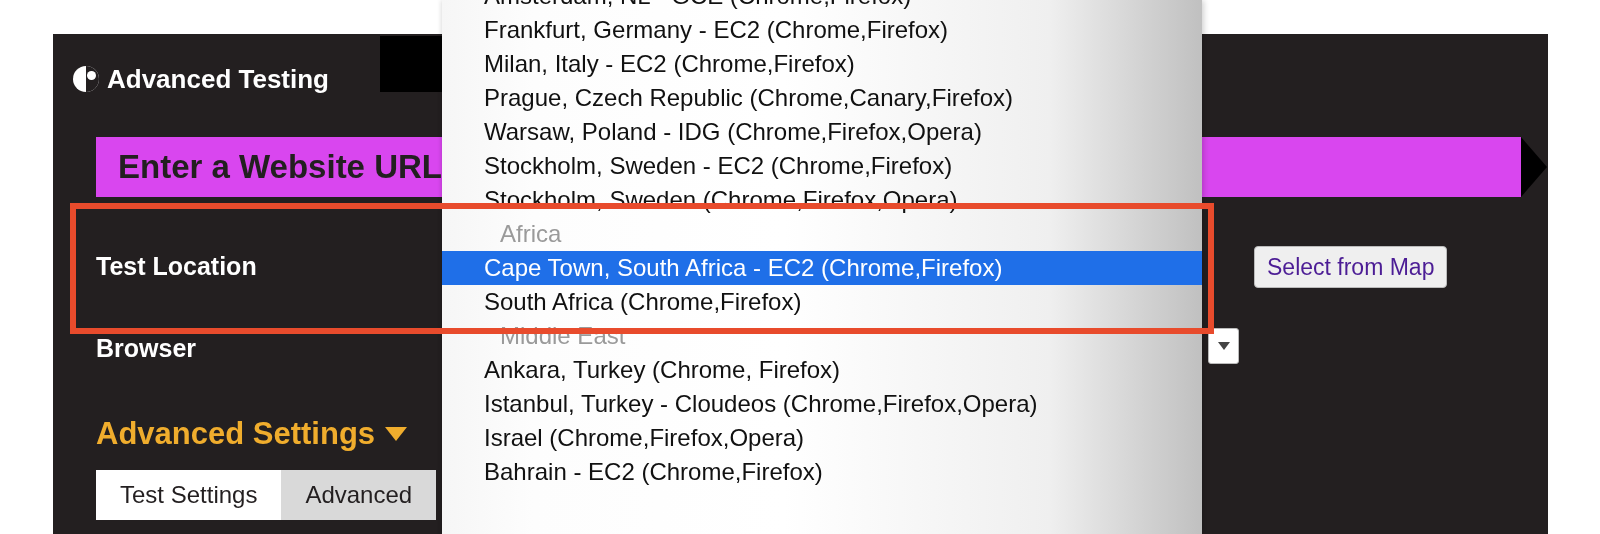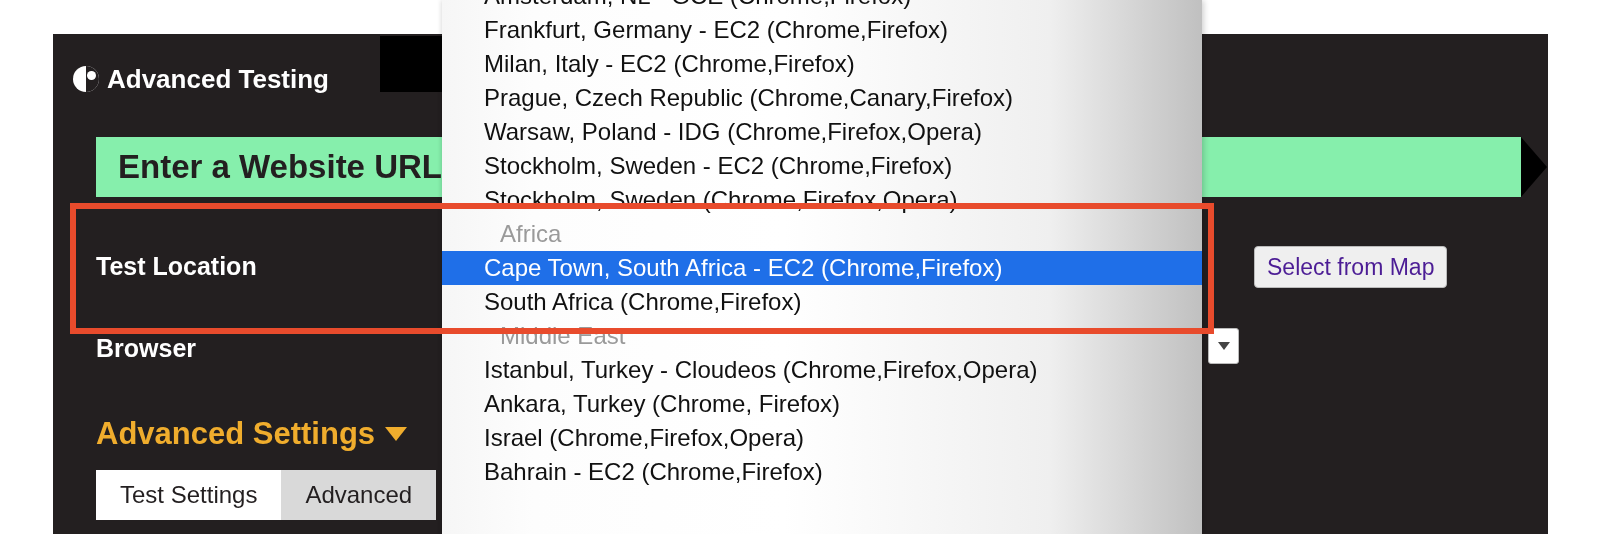--- a/index.html
+++ b/index.html
@@ -77,21 +77,21 @@
       position: absolute;
       left: 380px;
       top: 36px;
     }
     .url-input {
       position: absolute;
       left: 96px;
       top: 137px;
       width: 1425px;
       height: 60px;
-      background: #86efac;
+      background: #d946ef;
       display: flex;
       align-items: center;
       padding: 0 22px;
       font-size: 33px;
       font-weight: 600;
       color: #231f20;
     }
     .caret-right {
       position: absolute;
       left: 1521px;
@@ -255,20 +255,20 @@
       <div class="opt">Frankfurt, Germany - EC2 (Chrome,Firefox)</div>
       <div class="opt">Milan, Italy - EC2 (Chrome,Firefox)</div>
       <div class="opt">Prague, Czech Republic (Chrome,Canary,Firefox)</div>
       <div class="opt">Warsaw, Poland - IDG (Chrome,Firefox,Opera)</div>
       <div class="opt">Stockholm, Sweden - EC2 (Chrome,Firefox)</div>
       <div class="opt">Stockholm, Sweden (Chrome,Firefox,Opera)</div>
       <div class="grp">Africa</div>
       <div class="opt selected">Cape Town, South Africa - EC2 (Chrome,Firefox)</div>
       <div class="opt">South Africa (Chrome,Firefox)</div>
       <div class="grp">Middle East</div>
+      <div class="opt">Ankara, Turkey (Chrome, Firefox)</div>
       <div class="opt">Istanbul, Turkey - Cloudeos (Chrome,Firefox,Opera)</div>
-      <div class="opt">Ankara, Turkey (Chrome, Firefox)</div>
       <div class="opt">Israel (Chrome,Firefox,Opera)</div>
       <div class="opt">Bahrain - EC2 (Chrome,Firefox)</div>
     </div>
 </div>
 
 <div class="highlight-box"></div>
 
 </body></html>

